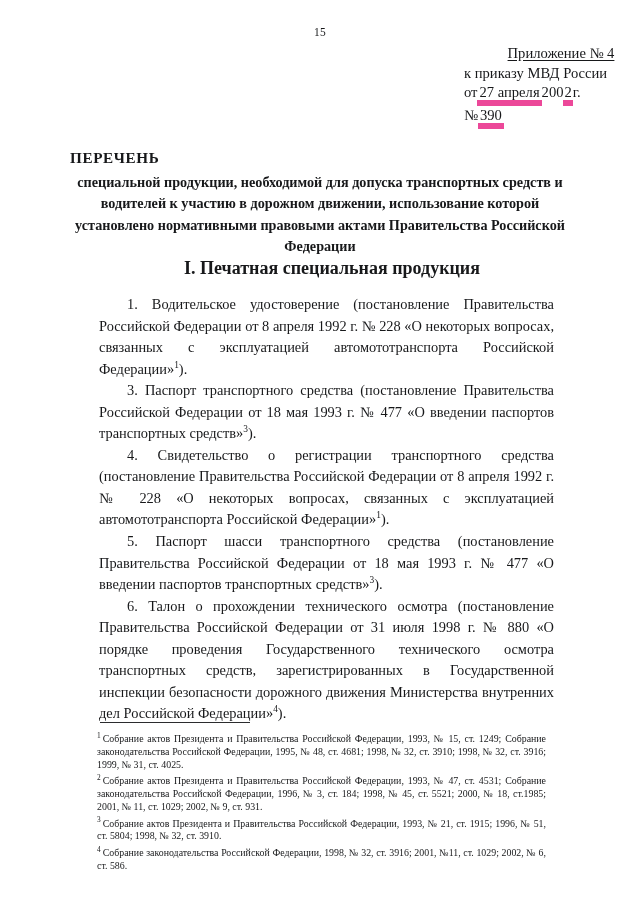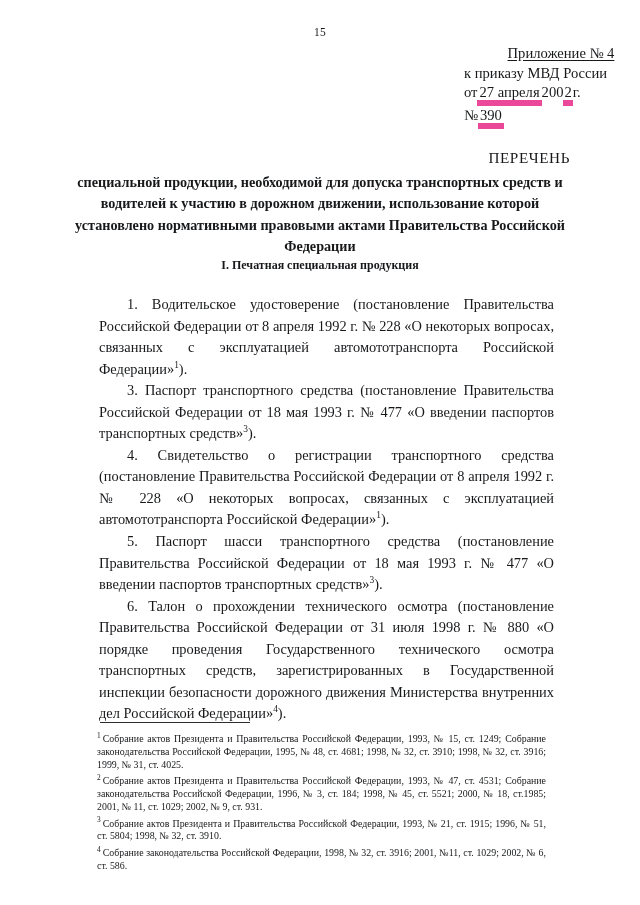--- a/index.html
+++ b/index.html
@@ -56,43 +56,43 @@
     line-height: 16px;
   }
   .fld.tight { padding: 0 1px; }
 
   
   .doc-title {
     position: absolute;
     top: 149px;
     left: 70px;
     width: 500px;
-    text-align: right;
-    font-weight: normal;
+    text-align: left;
+    font-weight: bold;
     font-size: 15.2px;
     letter-spacing: .6px;
   }
   .doc-subtitle {
     position: absolute;
     top: 172px;
     left: 72px;
     width: 496px;
     text-align: center;
     font-weight: bold;
     font-size: 14.2px;
     line-height: 21.4px;
   }
   .section-heading {
     position: absolute;
     top: 258px;
-    left: 70px;
+    left: 82px;
     width: 500px;
     text-align: center;
     font-weight: bold;
-    font-size: 12px;
+    font-size: 18px;
   }
 
   
   .body-text {
     position: absolute;
     top: 294px;
     left: 99px;
     width: 455px;
     font-size: 14.4px;
     line-height: 21.55px;

